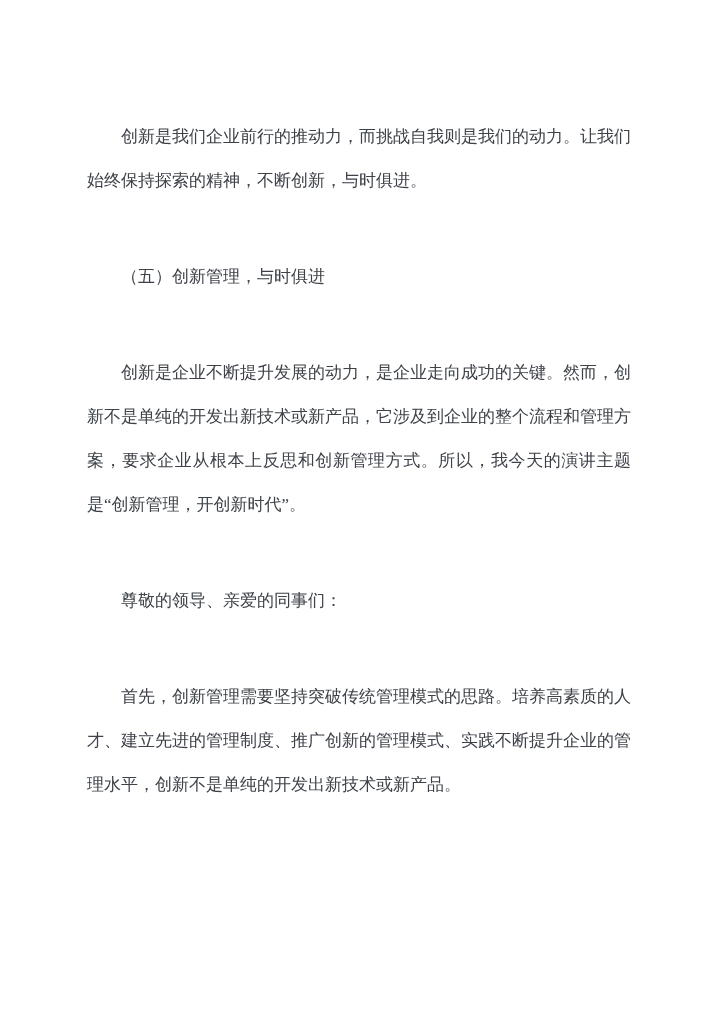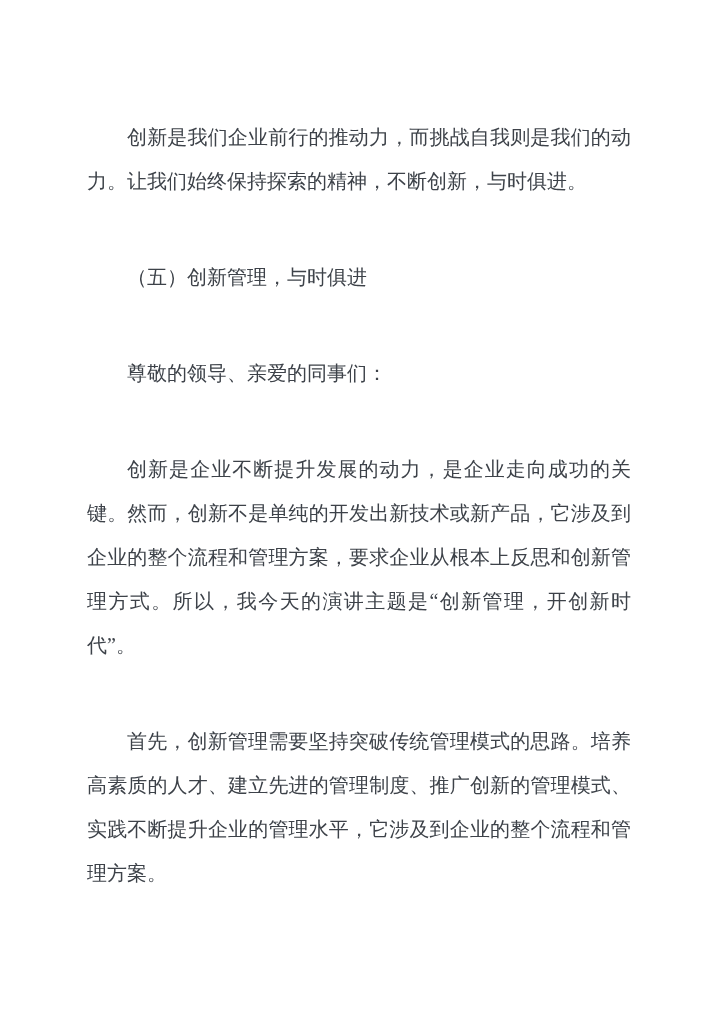--- a/index.html
+++ b/index.html
@@ -20,31 +20,31 @@
     padding-top: 115px;
     background: #ffffff;
   }
   .doc-body {
     width: 544px;
     margin-left: 87px;
     color: #3d4249;
   }
   .doc-body p {
     margin: 0 0 52px 0;
-    font-size: 20px;
+    font-size: 17px;
     line-height: 44px;
     text-align: justify;
     text-indent: 2em;
     word-break: break-all;
   }
 </style>
 </head>
 <body>
 
 <div class="doc-page">
   <div class="doc-body">
     <p>创新是我们企业前行的推动力，而挑战自我则是我们的动力。让我们始终保持探索的精神，不断创新，与时俱进。</p>
     <p>（五）创新管理，与时俱进</p>
+    <p>创新是企业不断提升发展的动力，是企业走向成功的关键。然而，创新不是单纯的开发出新技术或新产品，它涉及到企业的整个流程和管理方案，要求企业从根本上反思和创新管理方式。所以，我今天的演讲主题是“创新管理，开创新时代”。</p>
     <p>尊敬的领导、亲爱的同事们：</p>
-    <p>创新是企业不断提升发展的动力，是企业走向成功的关键。然而，创新不是单纯的开发出新技术或新产品，它涉及到企业的整个流程和管理方案，要求企业从根本上反思和创新管理方式。所以，我今天的演讲主题是“创新管理，开创新时代”。</p>
-    <p>首先，创新管理需要坚持突破传统管理模式的思路。培养高素质的人才、建立先进的管理制度、推广创新的管理模式、实践不断提升企业的管理水平，它涉及到企业的整个流程和管理方案。</p>
+    <p>首先，创新管理需要坚持突破传统管理模式的思路。培养高素质的人才、建立先进的管理制度、推广创新的管理模式、实践不断提升企业的管理水平，创新不是单纯的开发出新技术或新产品。</p>
   </div>
 </div>
 
 </body></html>

